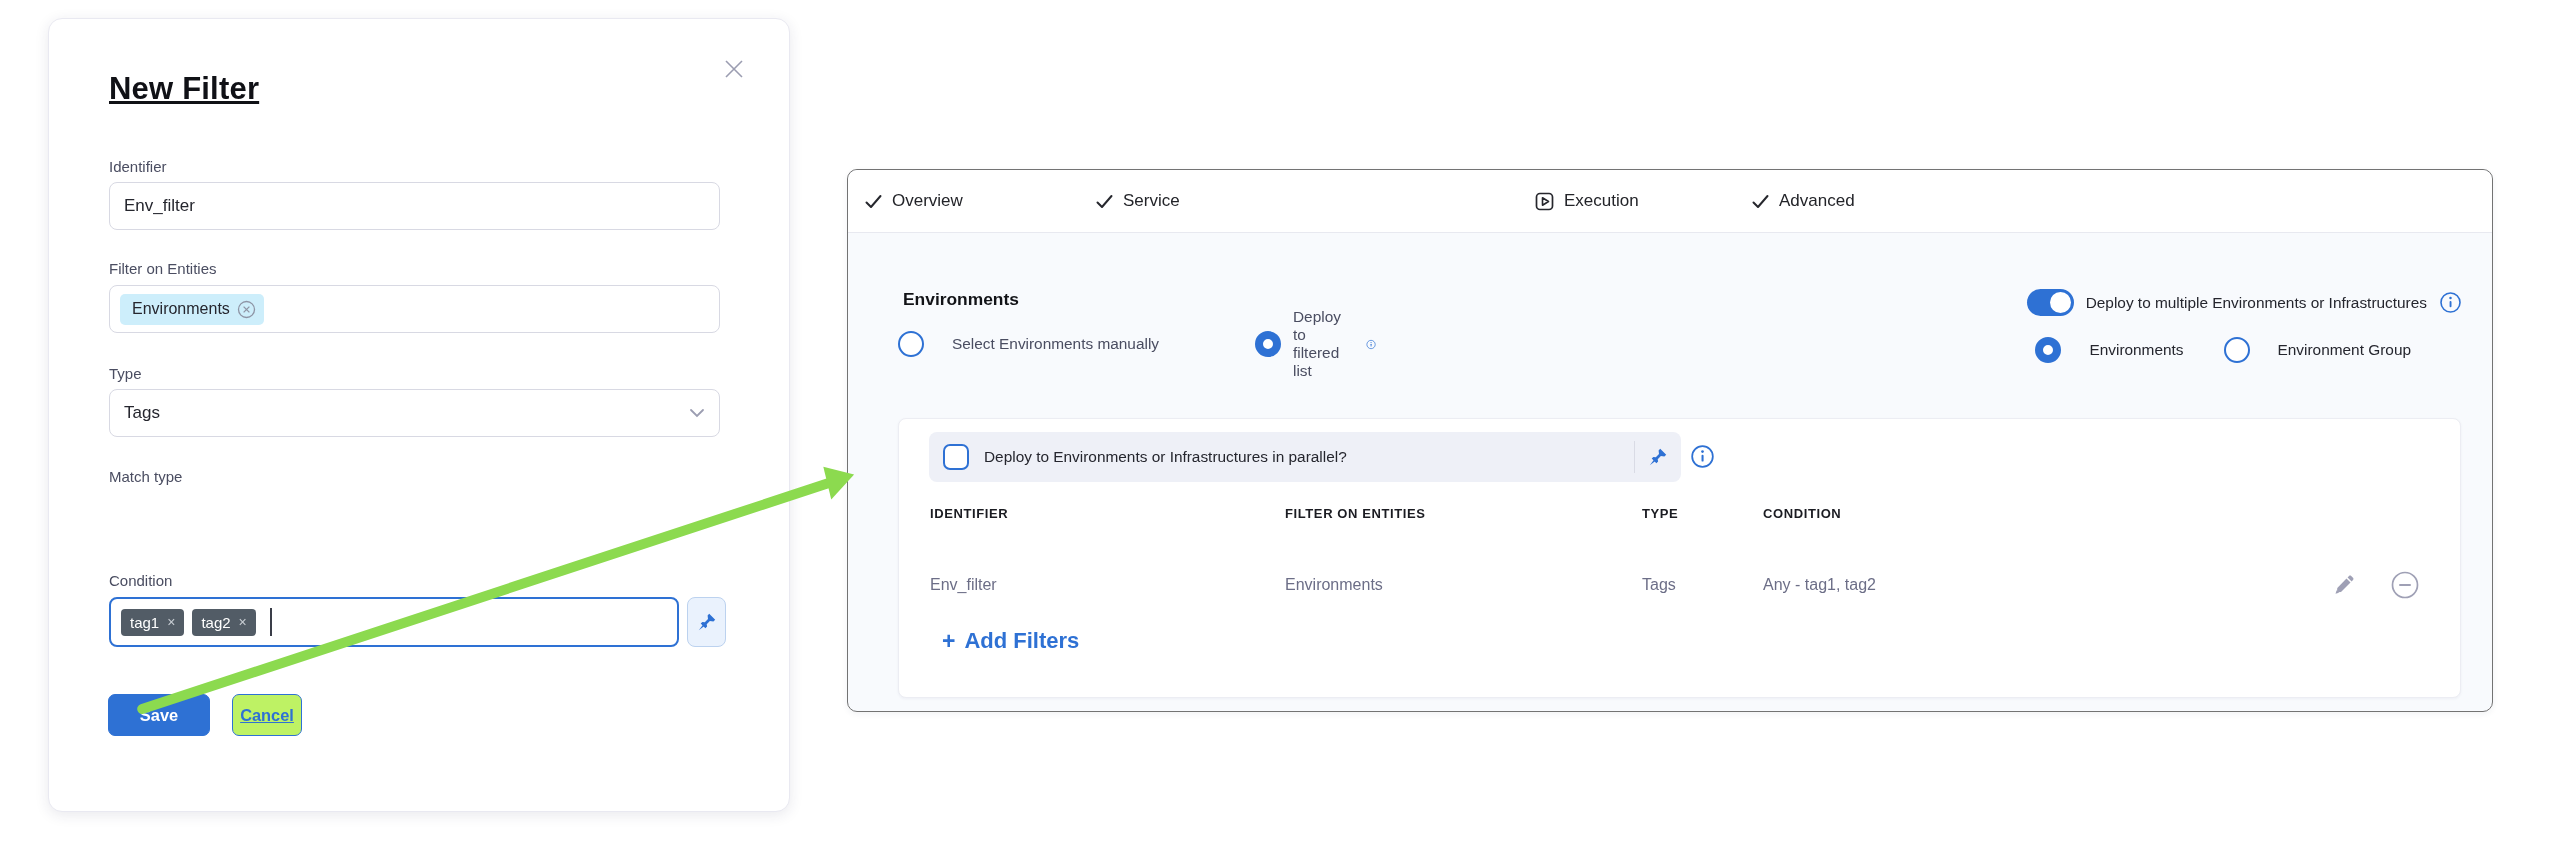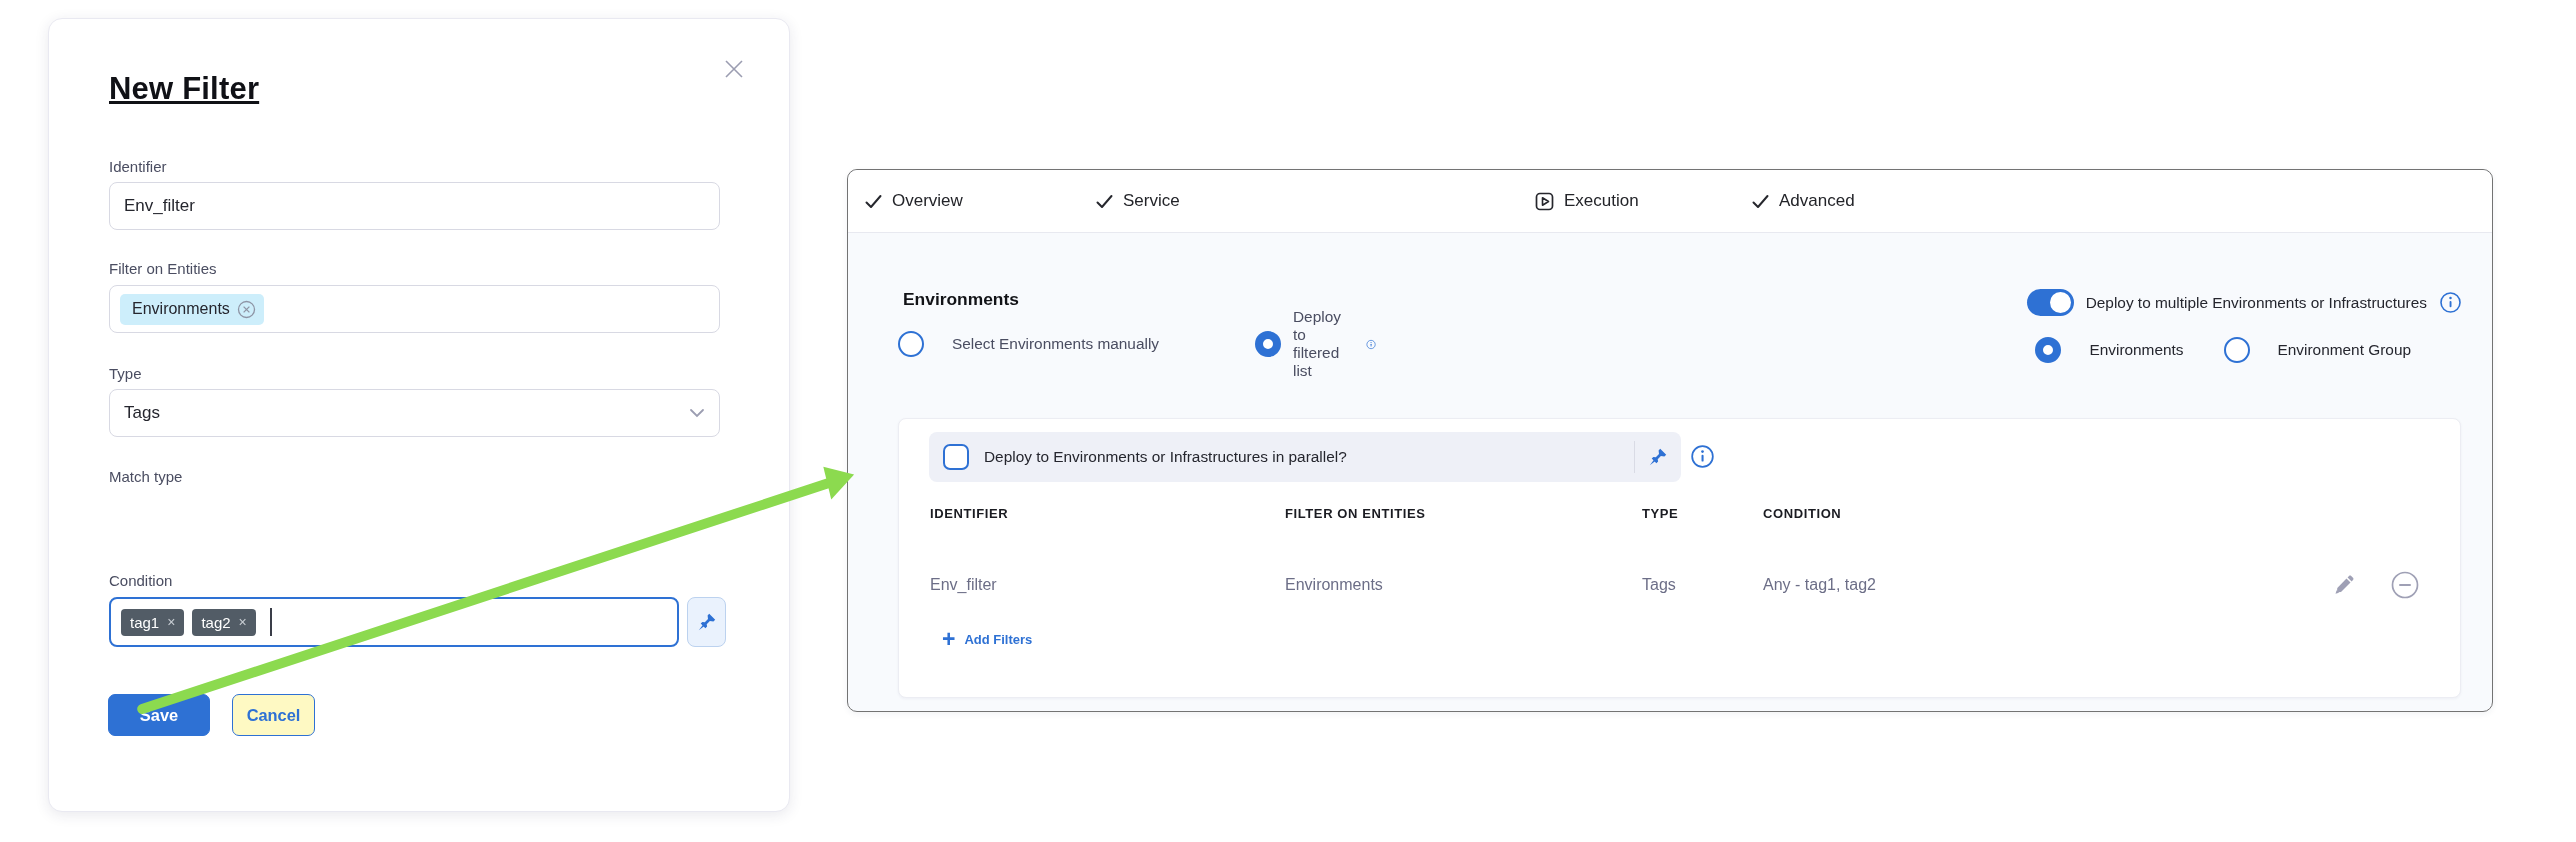--- a/index.html
+++ b/index.html
@@ -26,21 +26,21 @@
   .row-flex { position:absolute; left:60px; display:flex; gap:8px; }
   .cond-input { width:570px; height:50px; border:2px solid #2e71d4; border-radius:8px; background:#fff;
                 display:flex; align-items:center; padding:0 10px; gap:8px; }
   .chip-dark { display:inline-flex; align-items:center; gap:8px; background:#525c66; color:#fff;
                border-radius:4px; padding:5px 9px; font-size:15px; }
   .chip-dark .x { color:#c9ced4; font-size:14px; cursor:pointer; }
   .caret { width:2px; height:28px; background:#3a3d48; margin-left:6px; }
   .btn { display:inline-flex; align-items:center; justify-content:center; height:42px; border-radius:7px;
          font-size:16.4px; font-weight:700; cursor:pointer; font-family:"Liberation Sans",sans-serif; }
   .btn-save { position:absolute; left:59px; top:675px; width:102px; background:#2e71d4; color:#fff; border:1px solid #2e71d4; }
-  .btn-cancel { position:absolute; left:183px; top:675px; width:83px; background:#fef9c3; color:#2e71d4; border:1.5px solid #2e71d4; }
+  .btn-cancel { position:absolute; left:183px; top:675px; width:70px; background:#bef264; color:#2e71d4; border:1.5px solid #2e71d4;text-decoration:underline; }
 
   
   .panel { position:absolute; left:847px; top:169px; width:1646px; height:543px;
            border:1px solid #737373; border-radius:10px; background:#f8fafd;
            box-shadow:0 2px 6px rgba(40,48,90,.06); }
   .tabbar { position:absolute; left:0; top:0; width:100%; height:63px; background:#fff;
             border-bottom:1px solid #e8e9f0; border-radius:10px 10px 0 0; }
   .tab { position:absolute; top:0; height:62px; display:flex; align-items:center; gap:9px;
          font-size:17px; color:#232429; cursor:pointer; }
   .tab.active { font-weight:700; padding:0 10px; }
@@ -68,21 +68,21 @@
   .pill-info { position:absolute; left:791px; top:25px; }
   .tbl-head { position:absolute; left:31px; top:87px; display:grid; grid-template-columns:355px 357px 121px auto;
               font-size:13px; font-weight:700; color:#1b1c22; letter-spacing:0.6px; }
   .tbl-row { position:absolute; left:31px; top:157px; display:grid; grid-template-columns:355px 357px 121px auto;
              font-size:16px; color:#6c6e87; }
   .row-icons { position:absolute; right:40px; top:151px; display:flex; align-items:center; gap:34px; }
   .icon-btn { cursor:pointer; display:flex; align-items:center; justify-content:center; }
   .add-filters { position:absolute; left:43px; top:209px; display:flex; align-items:center; gap:9px;
                  color:#2e71d4; font-weight:700; cursor:pointer; }
   .add-plus { font-size:23px; line-height:22px; }
-  .add-label { font-size:13px; }
+  .add-label { font-size:22px; }
 
   .arrow-overlay { position:absolute; left:0; top:0; width:2576px; height:842px; pointer-events:none; z-index:50; }
   svg { display:block; }
 </style>
 </head>
 <body>
 
 <div class="canvas">
 
   <div class="dialog">

